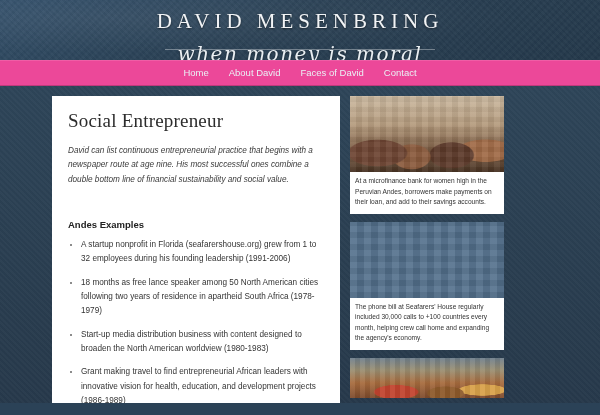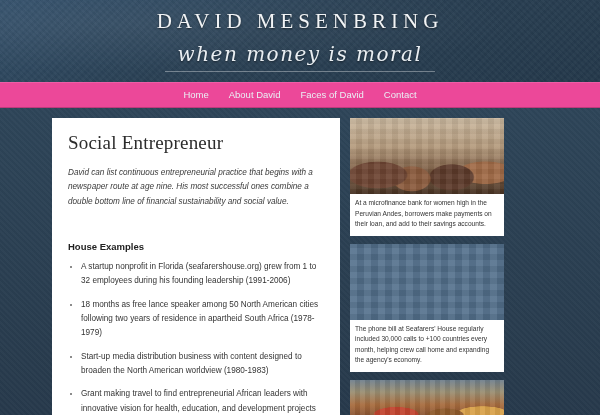--- a/index.html
+++ b/index.html
@@ -9,21 +9,21 @@
     overflow: hidden;
     font-family: "Liberation Sans", sans-serif;
   }
   body {
     background: #2b4257;
   }
 
   
   .banner {
     position: relative;
-    height: 82px;
+    height: 60px;
     background:
       radial-gradient(ellipse at 20% 30%, rgba(255,255,255,0.05), rgba(0,0,0,0) 60%),
       linear-gradient(160deg, #33506b 0%, #2a4054 45%, #24384a 100%);
     overflow: hidden;
   }
   .banner:before {
     content: "";
     position: absolute; inset: 0;
     background-image:
       repeating-linear-gradient(45deg, rgba(255,255,255,0.018) 0 2px, rgba(0,0,0,0.018) 2px 4px),
@@ -222,21 +222,21 @@
   <div class="nav-item">Faces of David</div>
   <div class="nav-item">Contact</div>
 </div>
 
 <div class="page">
   <div class="content-wrap">
 
     <div class="main-col">
       <h1 class="article-title">Social Entrepreneur</h1>
       <p class="lede">David can list continuous entrepreneurial practice that begins with a newspaper route at age nine. His most successful ones combine a double bottom line of financial sustainability and social value.</p>
-      <h2 class="section-heading">House Examples</h2>
+      <h2 class="section-heading">Andes Examples</h2>
       <ul class="examples">
         <li>A startup nonprofit in Florida (seafarershouse.org) grew from 1 to 32 employees during his founding leadership (1991-2006)</li>
         <li>18 months as free lance speaker among 50 North American cities following two years of residence in apartheid South Africa (1978-1979)</li>
         <li>Start-up media distribution business with content designed to broaden the North American worldview (1980-1983)</li>
         <li>Grant making travel to find entrepreneurial African leaders with innovative vision for health, education, and development projects (1986-1989)</li>
         <li>Co-founder, Oikocredit NW USA, a member of the global cooperative delivering social finance to 37m entrepreneurs in +60 countries (2007-present)</li>
 
       </ul>
     </div>
 

